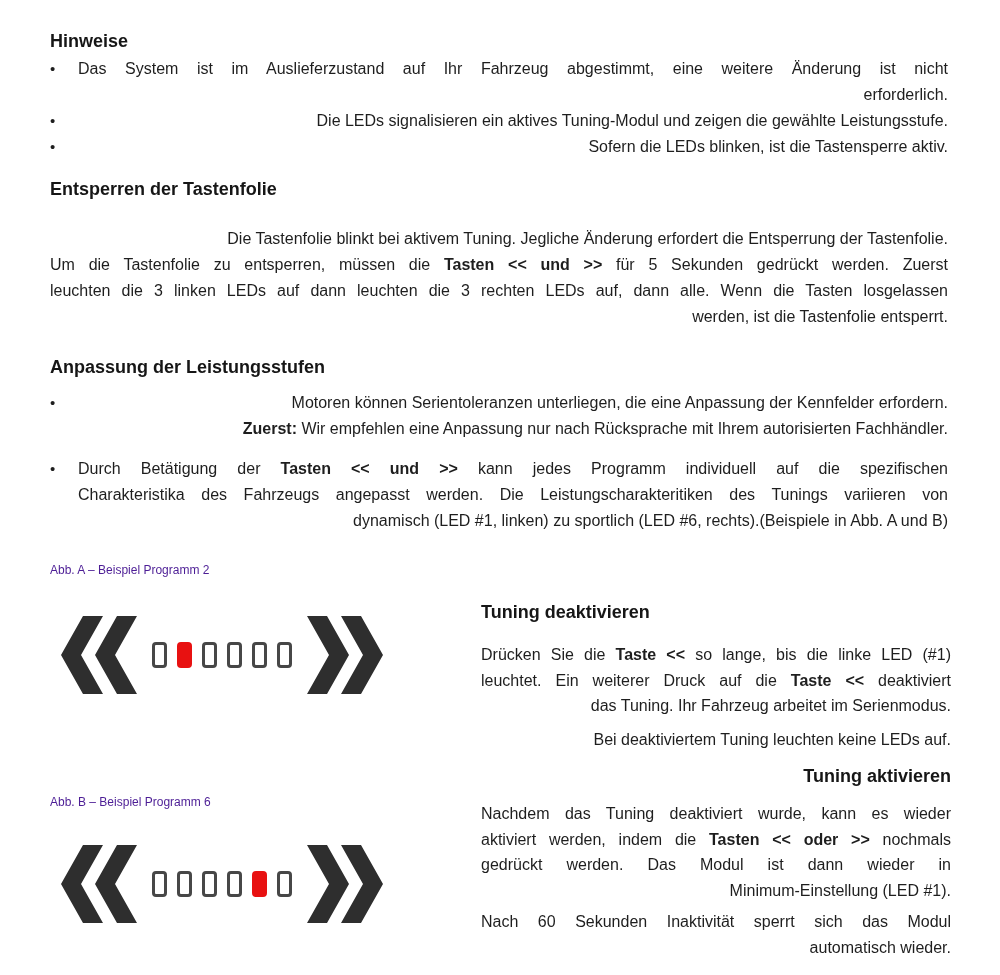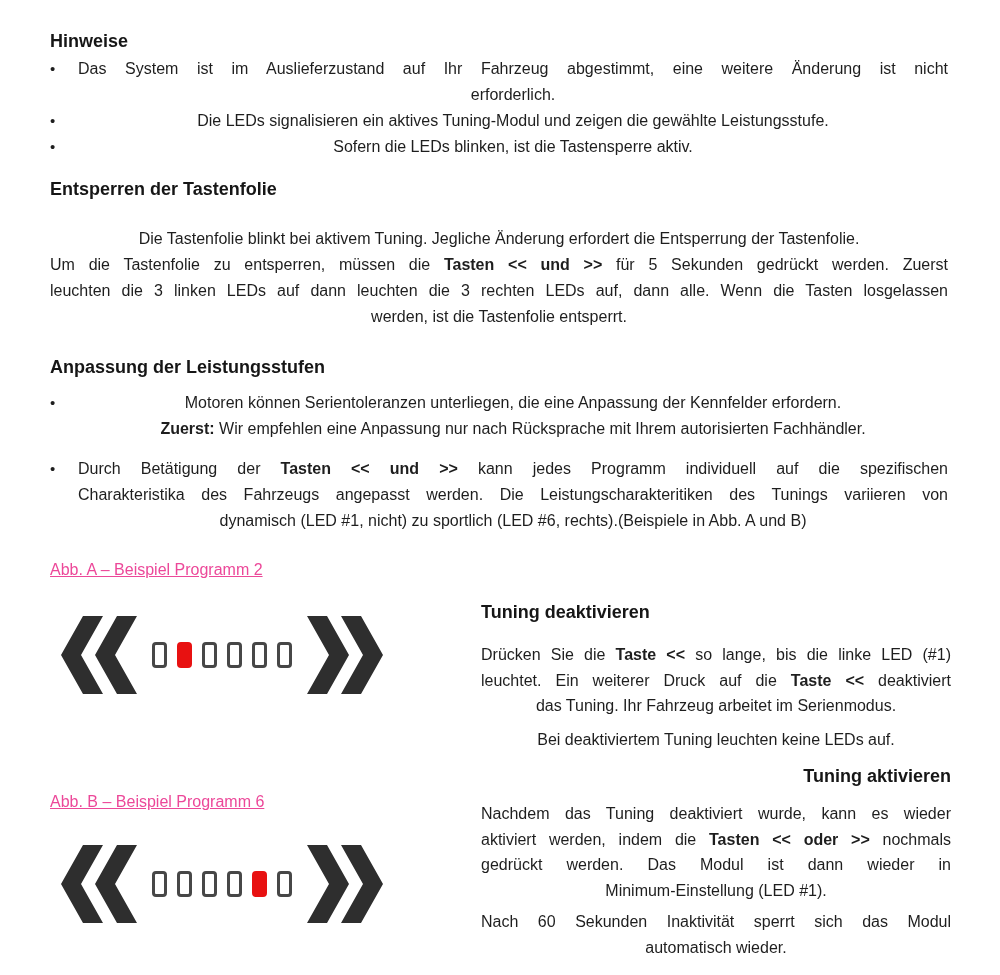--- a/index.html
+++ b/index.html
@@ -9,21 +9,21 @@
     font-family: "Liberation Sans", sans-serif;
     color: #1e1e1e;
   }
   .page { position: relative; width: 1000px; height: 975px; background: #fff; overflow: hidden; }
   .abs { position: absolute; }
 
   
   .sec { font-size: 16px; line-height: 26px; }
   .h { font-weight: bold; font-size: 18px; line-height: 26px; color: #161616; }
   .jl { text-align: justify; text-align-last: justify; }  
-  .ll { text-align: center; }                                
+  .ll { text-align: right; }                                
   .b  { font-weight: bold; }
 
   
   .bullet { display: flex; align-items: flex-start; }
   .bullet .mk { flex: 0 0 28px; width: 28px; font-size: 15px; }
   .bullet .bt { flex: 1; min-width: 0; }
   .gap10 { margin-top: 10px; }
   .gap14 { margin-top: 14px; }
   .gap24 { margin-top: 24px; }
 
@@ -31,21 +31,21 @@
   .rcol { width: 470px; font-size: 16px; }
   .rcol .h { line-height: 25px; }
   .rcol p { line-height: 25.5px; }
   .rcol .p1 { margin-top: 17px; }
   .rcol .p2 { margin-top: 8px; }
   .rcol .h2 { margin-top: 12px; text-align: right; }
   .rcol .p3 { margin-top: 12px; }
   .rcol .p4 { margin-top: 6px; }
 
   
-  .caption { font-size: 16px; line-height: 24px; color: #ec4899; text-decoration: underline; }
+  .caption { font-size: 12px; line-height: 24px; color: #4c1d95; }
 
   
   .figure { position: absolute; display: flex; align-items: center; gap: 5px; height: 78px; }
   .chev { display: block; flex: 0 0 auto; }
   .leds { display: flex; gap: 10px; align-items: center; margin: 0 3px; }
   .led {
     width: 15px; height: 26px;
     border: 3.5px solid #474747;
     border-radius: 4px;
     background: #ffffff;
@@ -93,21 +93,21 @@
       <div class="bt">
         <div class="ll">Motoren können Serientoleranzen unterliegen, die eine Anpassung der Kennfelder erfordern.</div>
         <div class="ll"><span class="b">Zuerst:</span><span> Wir empfehlen eine Anpassung nur nach Rücksprache mit Ihrem autorisierten Fachhändler.</span></div>
       </div>
     </div>
     <div class="bullet gap14">
       <span class="mk">•</span>
       <div class="bt">
         <div class="jl"><span>Durch Betätigung der </span><span class="b">Tasten &lt;&lt; und &gt;&gt;</span><span> kann jedes Programm individuell auf die spezifischen</span></div>
         <div class="jl">Charakteristika des Fahrzeugs angepasst werden. Die Leistungscharakteritiken des Tunings variieren von</div>
-        <div class="ll">dynamisch (LED #1, nicht) zu sportlich (LED #6, rechts).(Beispiele in Abb. A und B)</div>
+        <div class="ll">dynamisch (LED #1, linken) zu sportlich (LED #6, rechts).(Beispiele in Abb. A und B)</div>
       </div>
     </div>
   </div>
 
   <div class="abs caption" style="left:50px; top:558px;">Abb. A – Beispiel Programm 2</div>
 
   <div class="figure" style="left:56px; top:616px;">
     <svg class="chev" width="88" height="78" viewBox="0 0 88 78">
       <polygon points="27,0 47,0 25,39 47,78 27,78 5,39" fill="#2e2e2e"></polygon>
       <polygon points="61,0 81,0 59,39 81,78 61,78 39,39" fill="#2e2e2e"></polygon>

